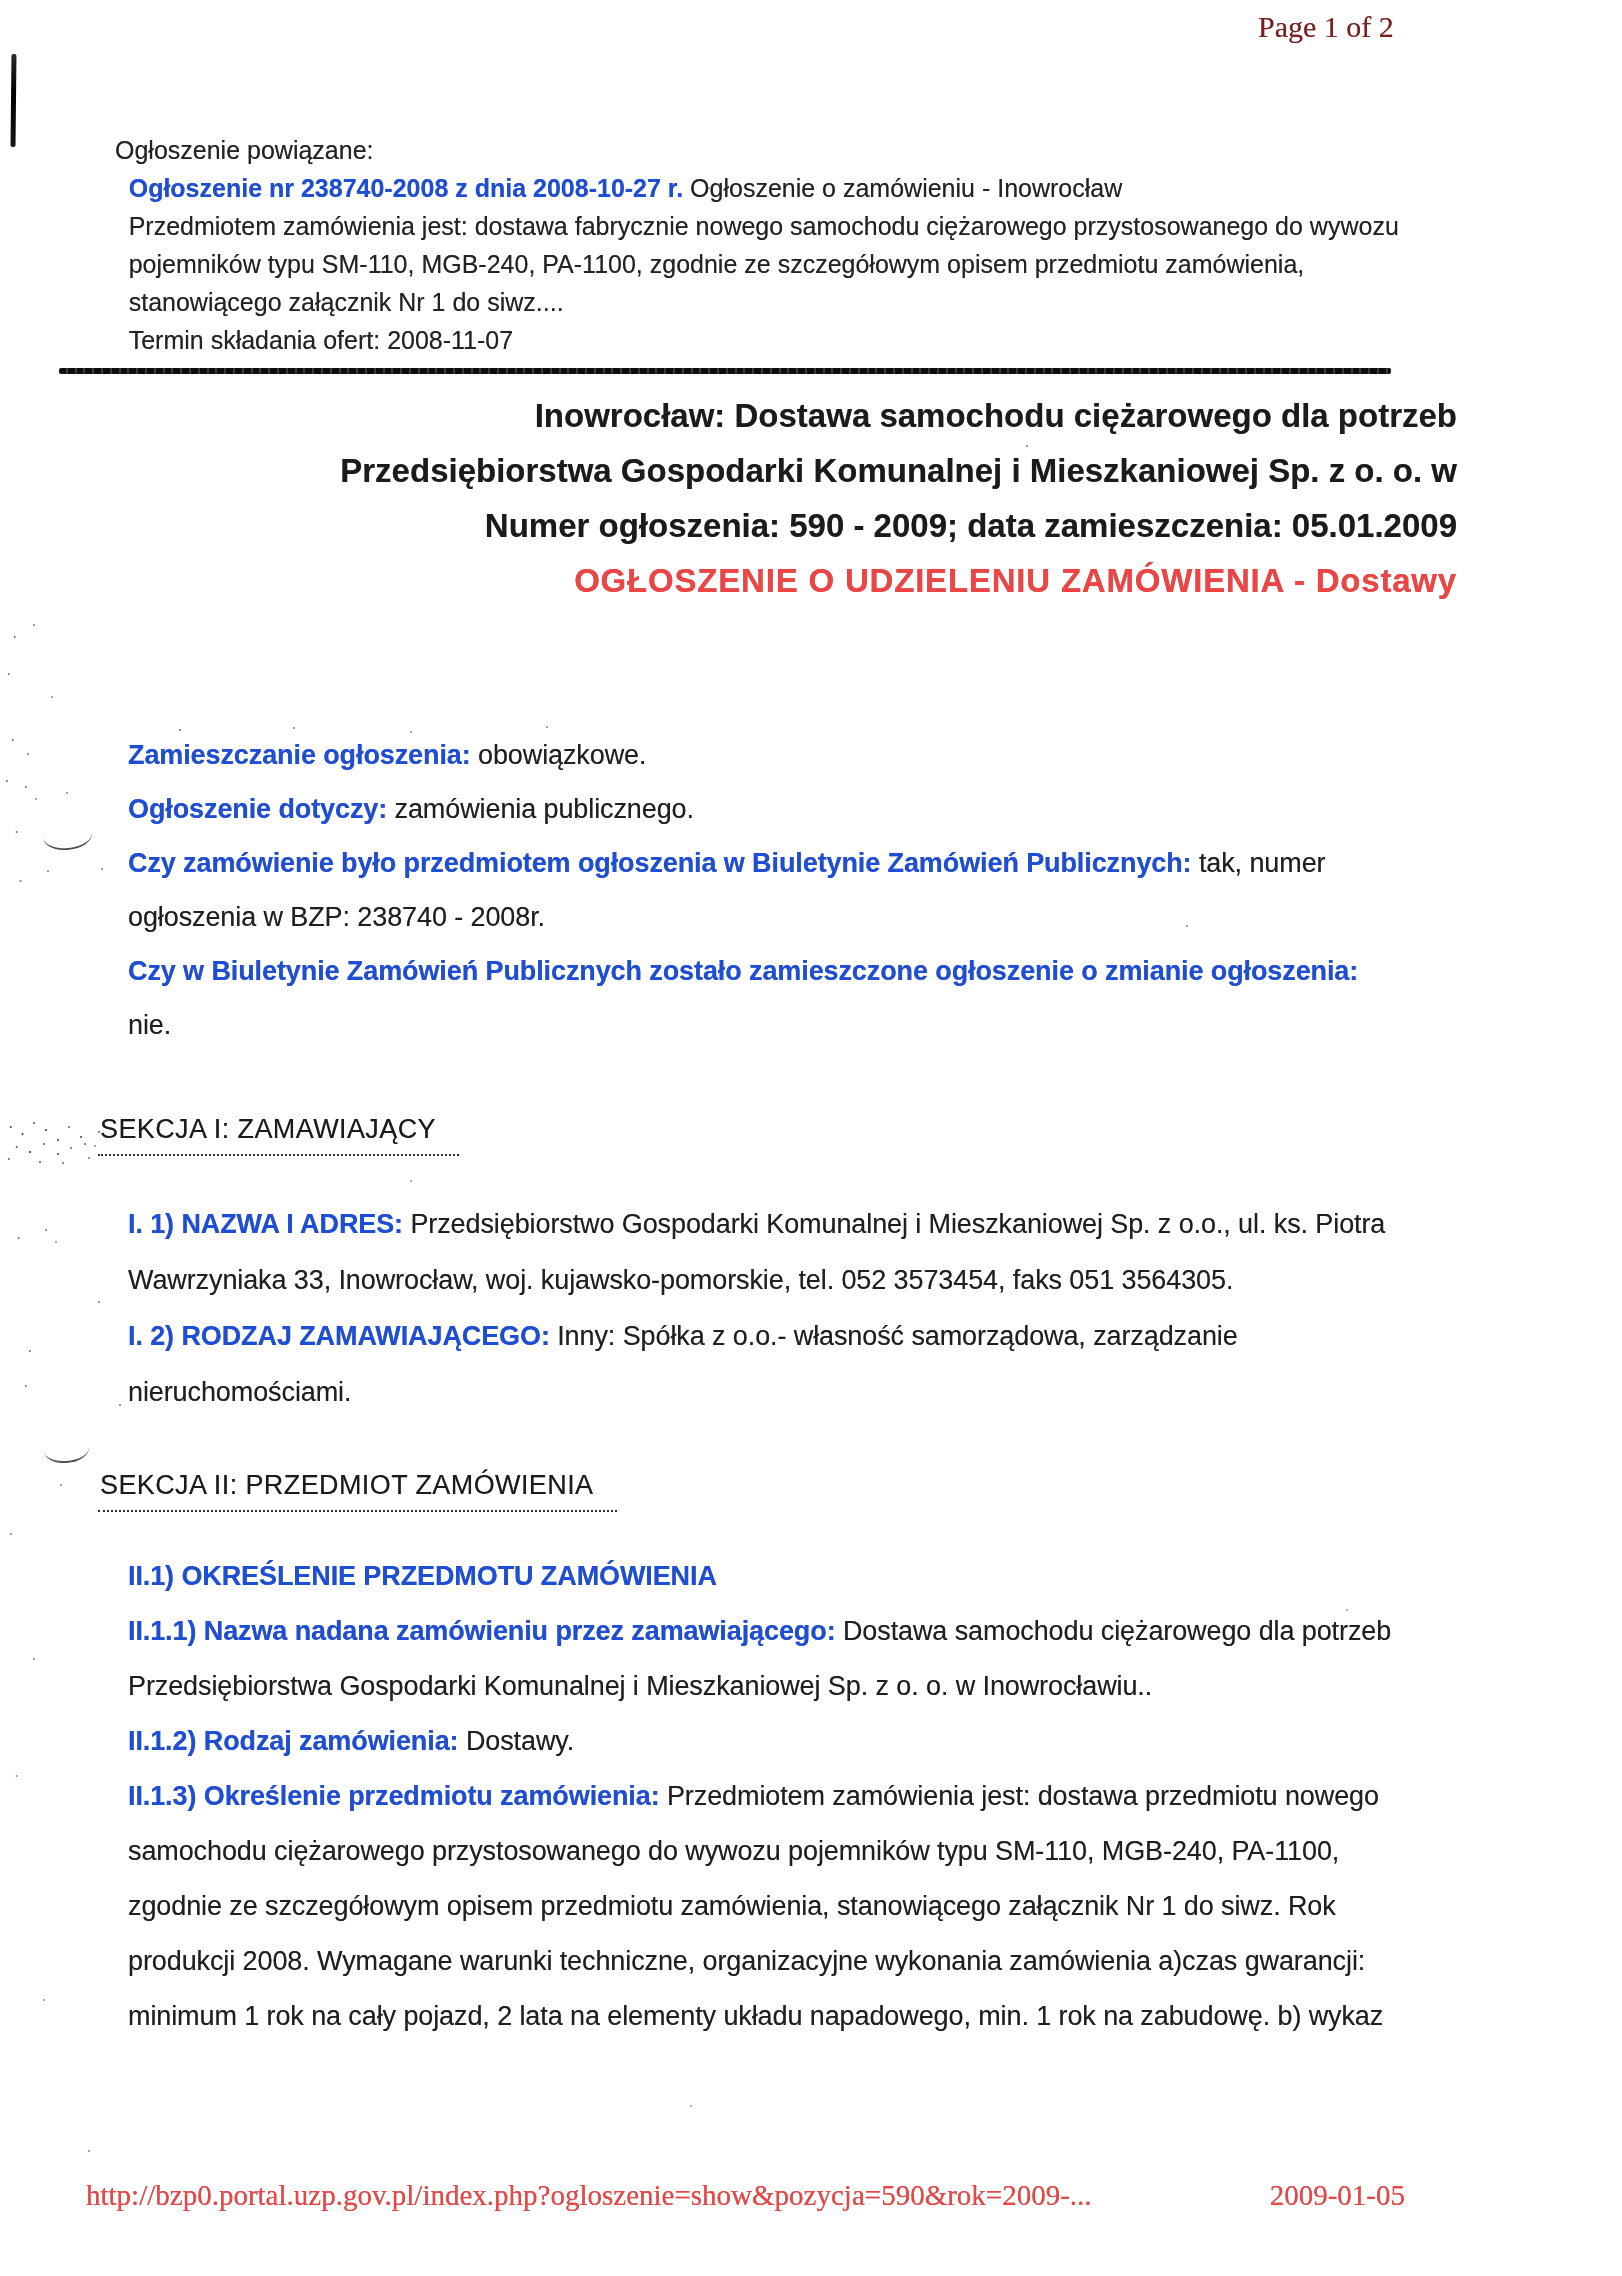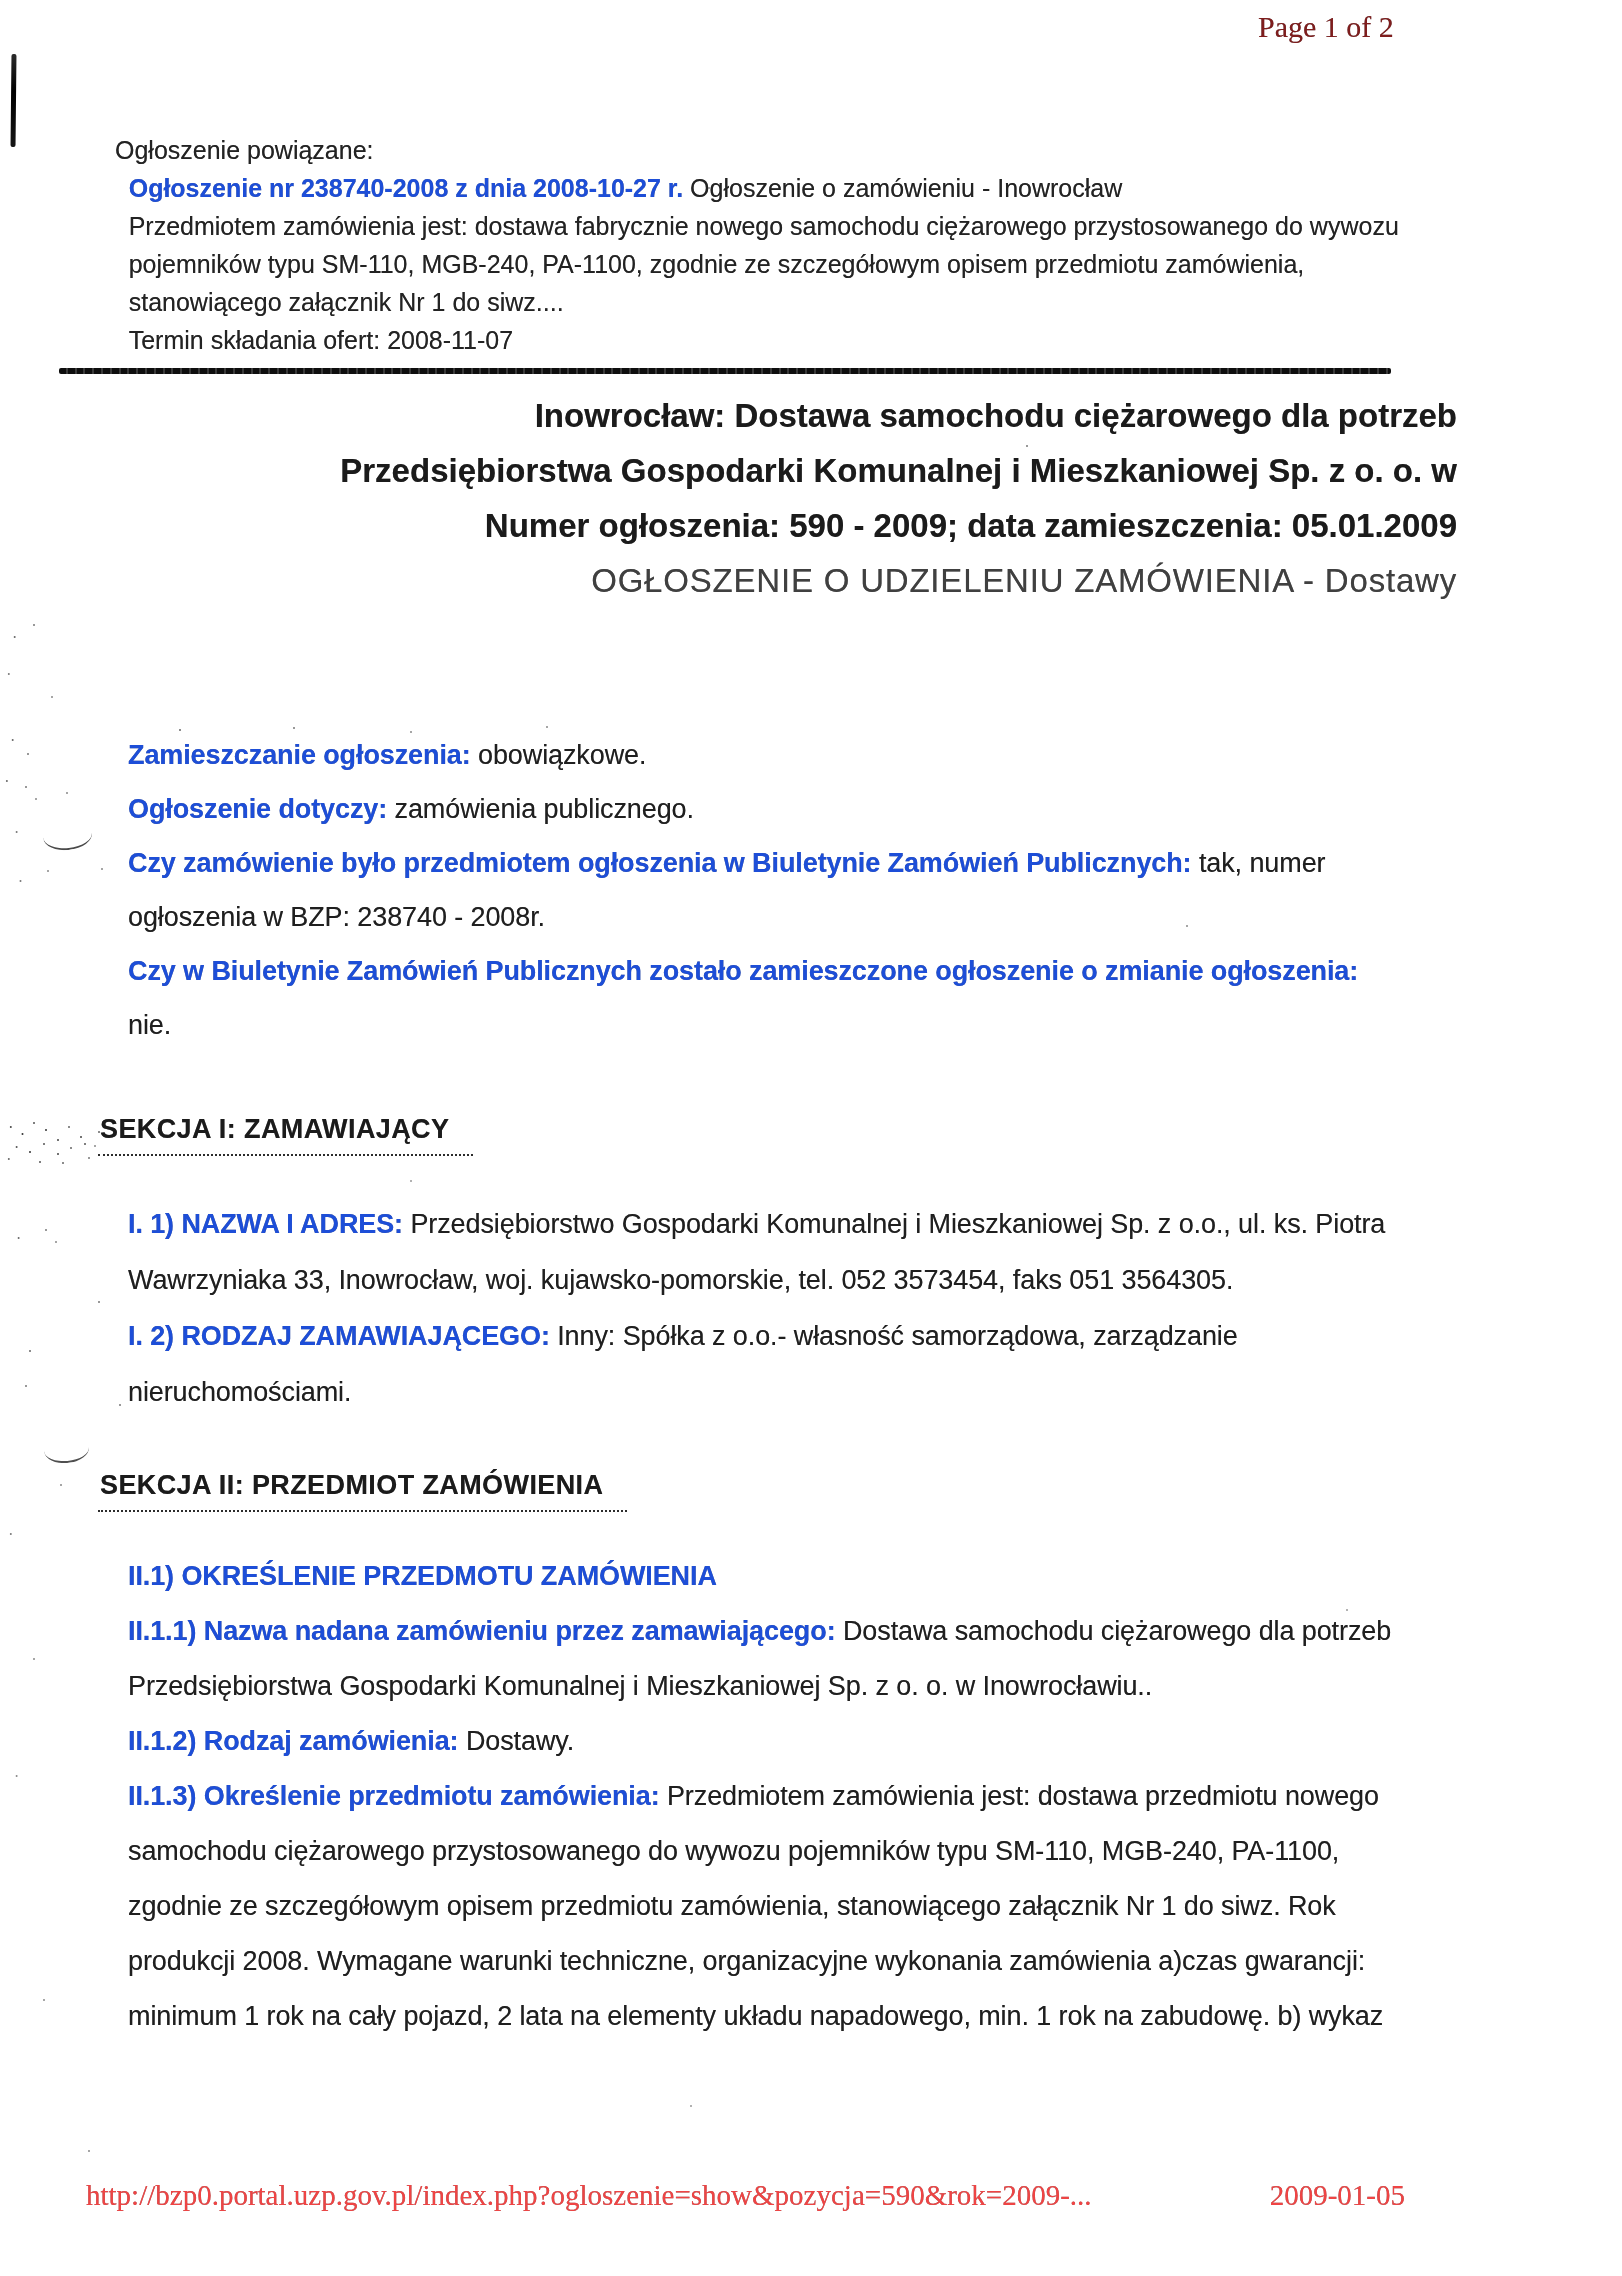--- a/index.html
+++ b/index.html
@@ -22,28 +22,28 @@
 
   
   .rule{
     position:absolute;top:368px;left:59px;width:1332px;height:5.9px;border-radius:2px;
     background:repeating-linear-gradient(90deg,#0e0e0e 0 6.8px,#3a3a3a 6.8px 8.8px);
   }
 
   
   .title{position:absolute;top:388px;left:98px;width:1359px;text-align:right;
          font-size:33px;font-weight:700;line-height:55px;color:#1b1b1b;}
-  .title .type{font-weight:400;font-size:33px;letter-spacing:0.8px;color:#404040;}
+  .title .type{font-weight:700;font-size:33px;letter-spacing:0.8px;color:#ef4444;}
 
   
   .meta{position:absolute;top:728px;left:128px;width:1365px;font-size:27px;line-height:54px;letter-spacing:-0.1px;}
 
   
   .sech{
-    position:absolute;left:98px;margin:0;font-size:27px;font-weight:700;letter-spacing:0.4px;
+    position:absolute;left:98px;margin:0;font-size:27px;font-weight:400;letter-spacing:0.4px;
     line-height:35px;color:#1b1b1b;border-bottom:2.9px dotted #2c2c2c;padding:0 23.4px 6.8px 2px;
     white-space:nowrap;
   }
   .sec1h{top:1112px;}
   .sec2h{top:1468px;}
 
   .body1{position:absolute;top:1196px;left:128px;width:1365px;font-size:27px;line-height:56px;letter-spacing:-0.1px;}
   .body2{position:absolute;top:1549px;left:128px;width:1365px;font-size:27px;line-height:55px;letter-spacing:-0.1px;}
 
   

